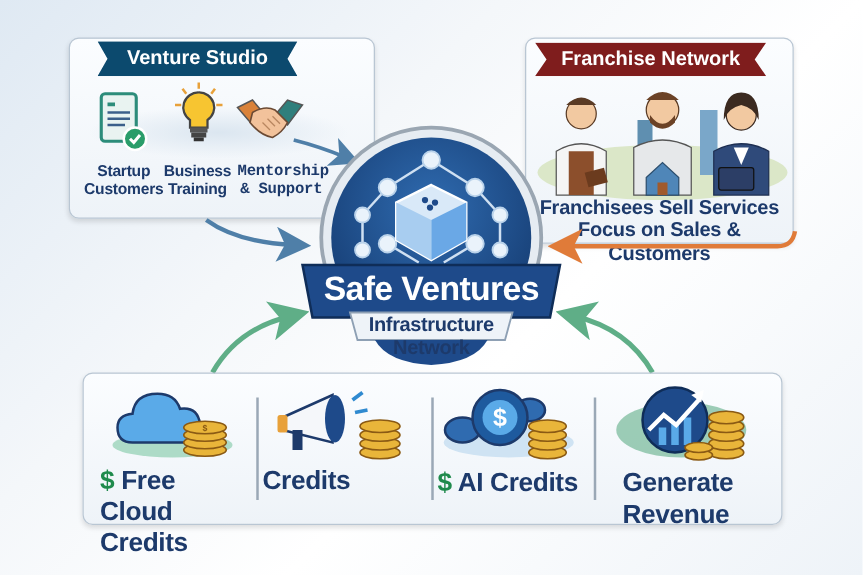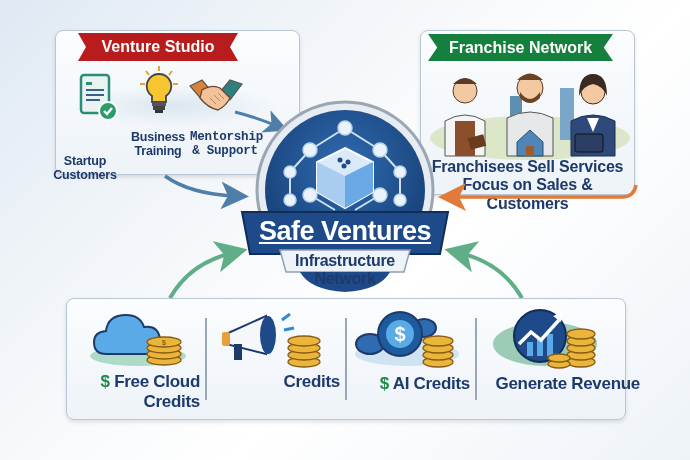--- a/index.html
+++ b/index.html
@@ -3,30 +3,30 @@
 <meta charset="utf-8">
 <style>
   *{box-sizing:border-box;margin:0;padding:0}
   body{width:690px;height:460px;overflow:hidden;font-family:"Liberation Sans",sans-serif;
     background:linear-gradient(135deg,#dfe9f3 0%,#f4f7fa 35%,#ffffff 60%,#eef3f8 100%);position:relative}
   .panel{position:absolute;background:linear-gradient(180deg,#fbfdff,#eef3f8);border:1.5px solid #b9c6d3;border-radius:8px;box-shadow:0 2px 4px rgba(0,0,0,.12)}
   .banner{position:absolute;color:#fff;font-weight:bold;font-size:16px;display:flex;align-items:center;justify-content:center;
     clip-path:polygon(0 0,100% 0,95% 50%,100% 100%,0 100%,5% 50%)}
   .lbl{position:absolute;text-align:center;color:#1d3a6b;font-weight:bold;font-size:12.5px;line-height:1.15;font-family:"Liberation Sans",sans-serif;letter-spacing:-.2px}
   .ico{position:absolute}
-  .bot-lbl{position:absolute;text-align:right;color:#1d3a6b;font-weight:bold;font-size:17px;line-height:1.2;letter-spacing:-.3px}
+  .bot-lbl{position:absolute;text-align:left;color:#1d3a6b;font-weight:bold;font-size:21px;line-height:1.2;letter-spacing:-.3px}
   .dollar{color:#1f8a4c}
   .divider{position:absolute;width:1.5px;background:#9aa8b6}
   svg{display:block}
 </style>
 </head>
 <body>
 
 <div class="panel" style="left:55px;top:30px;width:245px;height:145px;"></div>
-<div class="banner" style="left:78px;top:33px;width:160px;height:28px;background:#b91c1c;">
+<div class="banner" style="left:78px;top:33px;width:160px;height:28px;background:#0c4a6e;">
   <span>Venture Studio</span>
 </div>
 
 <div style="position:absolute;left:70px;top:85px;width:210px;height:42px;background:radial-gradient(ellipse at center,#dbe6f0 0%,rgba(219,230,240,0) 70%);"></div>
 
 <div class="ico" style="left:78px;top:73px;">
   <svg width="42" height="50" viewBox="0 0 42 50">
     <rect x="3" y="2" width="28" height="38" rx="3" fill="#e9f3f1" stroke="#2c8c7a" stroke-width="2.5"></rect>
     <rect x="8" y="9" width="6" height="3" fill="#2c8c7a"></rect>
     <line x1="8" y1="17" x2="26" y2="17" stroke="#3b5f8a" stroke-width="2"></line>
@@ -53,35 +53,35 @@
 </div>
 <div class="ico" style="left:188px;top:76px;">
   <svg width="56" height="40" viewBox="0 0 56 40">
     <path d="M2 10 l12 -6 l10 12 l-10 8z" fill="#d9823a" stroke="#555" stroke-width="1.2"></path>
     <path d="M54 8 l-12 -4 l-10 12 l10 8z" fill="#2f7f7c" stroke="#555" stroke-width="1.2"></path>
     <path d="M14 14 q10 -6 18 -2 l10 10 q-4 8 -12 12 q-10 -2 -18 -12z" fill="#f2c29b" stroke="#6b4a34" stroke-width="1.3"></path>
     <path d="M22 22 l6 6 M26 19 l6 6 M30 17 l6 6" stroke="#b88660" stroke-width="1"></path>
   </svg>
 </div>
 
-<div class="lbl" style="left:50px;top:130px;width:70px;margin-top:24px;">
+<div class="lbl" style="left:64px;top:130px;width:70px;">
   <div>Startup</div>
   <div>Customers</div>
 </div>
 <div class="lbl" style="left:128px;top:130px;width:60px;">
   <div>Business</div>
   <div>Training</div>
 </div>
 <div class="lbl" style="left:190px;top:130px;width:70px;font-family:Liberation Mono, monospace;">
   <div>Mentorship</div>
   <div>&amp; Support</div>
 </div>
 
 <div class="panel" style="left:420px;top:30px;width:215px;height:165px;"></div>
-<div class="banner" style="left:428px;top:34px;width:185px;height:27px;background:#15803d;">
+<div class="banner" style="left:428px;top:34px;width:185px;height:27px;background:#7f1d1d;">
   <span>Franchise Network</span>
 </div>
 <div class="ico" style="left:425px;top:66px;">
   <svg width="210" height="95" viewBox="0 0 210 95">
     <ellipse cx="105" cy="72" rx="100" ry="22" fill="#dbe7c8"></ellipse>
     <rect x="85" y="30" width="12" height="45" fill="#5f8fb0"></rect>
     <rect x="135" y="22" width="14" height="52" fill="#7aa7c9"></rect>
 
     <circle cx="40" cy="25" r="12" fill="#f2c9a1" stroke="#5a3b25" stroke-width="1"></circle>
     <path d="M28 18 q12 -12 24 0" fill="#5a3b25"></path>
@@ -162,21 +162,21 @@
     <path d="M105 76 l28 -14 v30 l-28 16z" fill="#6aa8e6"></path>
     <path d="M105 76 l-28 -14 v30 l28 16z" fill="#a8cdf0"></path>
     <circle cx="100" cy="60" r="2.5" fill="#1e4a8a"></circle>
       <circle cx="108" cy="62" r="2.5" fill="#1e4a8a"></circle>
       <circle cx="104" cy="66" r="2.5" fill="#1e4a8a"></circle>
     <path d="M2 112 h206 l-8 42 h-190z" fill="#1e4a8a" stroke="#0f2d58" stroke-width="2"></path>
     <path d="M40 150 h130 l-6 22 h-118z" fill="#eef3f8" stroke="#8ea0b4" stroke-width="1.5"></path>
     <path d="M60 172 h90 q-10 18 -45 20 q-35 -2 -45 -20z" fill="#1e4a8a"></path>
   </svg>
 </div>
-<div style="position:absolute;left:240px;top:216px;width:210px;text-align:center;color:#fff;font-weight:bold;font-size:27px;letter-spacing:-.5px;text-decoration:underline;">Safe Ventures</div>
+<div style="position:absolute;left:240px;top:216px;width:210px;text-align:center;color:#fff;font-weight:bold;font-size:27px;letter-spacing:-.5px;">Safe Ventures</div>
 <div style="position:absolute;left:270px;top:252px;width:150px;text-align:center;color:#1d3a6b;font-weight:bold;font-size:16px;letter-spacing:-.3px;">Infrastructure Network</div>
 
 <div class="panel" style="left:66px;top:298px;width:560px;height:122px;"></div>
 <div class="divider" style="left:205px;top:318px;height:82px;"></div>
 <div class="divider" style="left:345px;top:318px;height:82px;"></div>
 <div class="divider" style="left:475px;top:318px;height:82px;"></div>
 
 <div class="ico" style="left:88px;top:308px;">
   <svg width="108" height="62" viewBox="0 0 108 62">
     <ellipse cx="50" cy="48" rx="48" ry="10" fill="#8fcfb0" opacity=".7"></ellipse>
@@ -248,15 +248,15 @@
 <div class="bot-lbl" style="left:80px;top:372px;width:120px;">
   <div><span class="dollar">$</span> <span>Free Cloud</span></div>
   <div>Credits</div>
 </div>
 <div class="bot-lbl" style="left:210px;top:372px;width:130px;">
   <div>Credits</div>
 </div>
 <div class="bot-lbl" style="left:350px;top:374px;width:120px;">
   <div><span class="dollar">$</span> <span>AI Credits</span></div>
 </div>
-<div class="bot-lbl" style="left:478px;top:374px;width:162px;">
+<div class="bot-lbl" style="left:498px;top:374px;width:162px;">
   <div>Generate Revenue</div>
 </div>
 
 </body></html>

